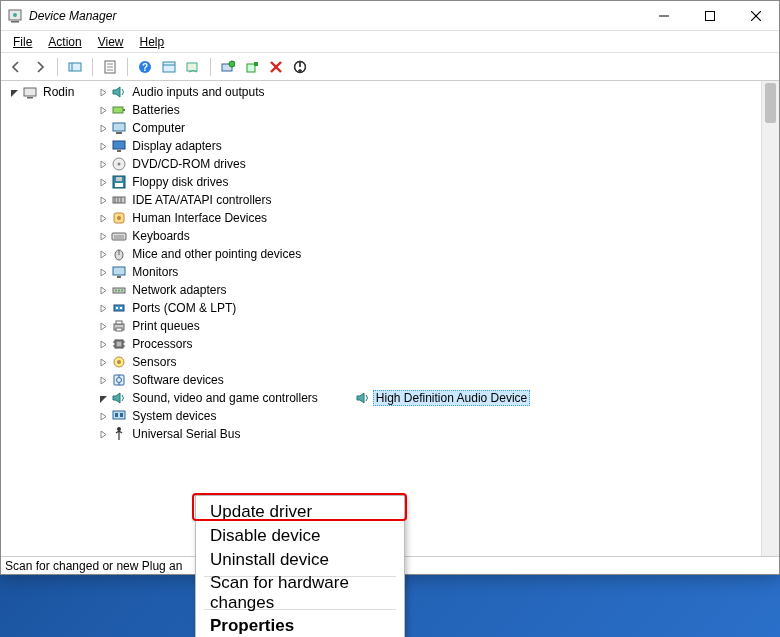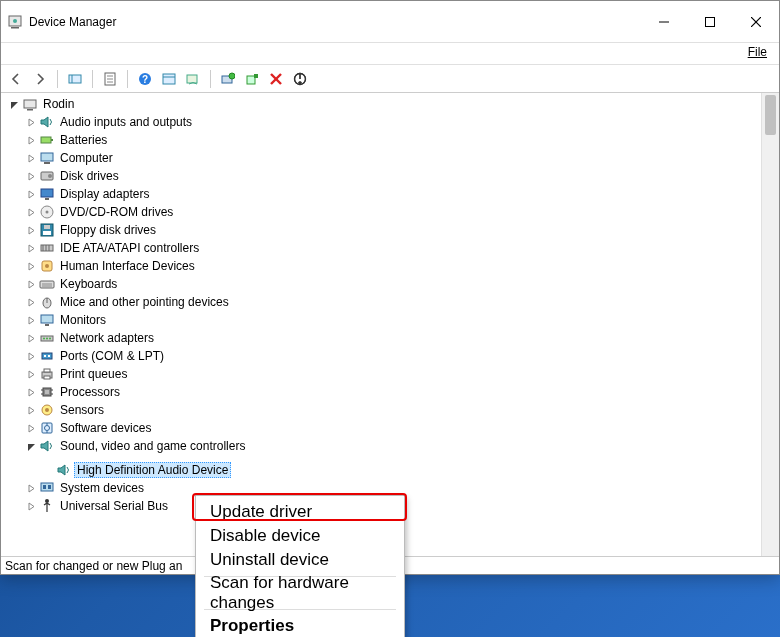--- a/index.html
+++ b/index.html
@@ -6,47 +6,47 @@
   html, body { margin: 0; padding: 0; font-family: "Segoe UI", Tahoma, sans-serif; font-size: 12px; color: #000; }
   body { background: linear-gradient(135deg, #0a3a7a 0%, #1e5aa8 50%, #2a6fc9 100%); width: 780px; height: 637px; overflow: hidden; position: relative; }
 
   .window {
     position: absolute; left: 0; top: 0; width: 780px; height: 575px;
     background: #fff; border: 1px solid #888; display: flex; flex-direction: column;
     box-shadow: 0 4px 16px rgba(0,0,0,.25);
   }
 
   
-  .titlebar { height: 42px; display: flex; align-items: center; padding-left: 6px; background: #fff; border-bottom: 1px solid #e0e0e0; }
+  .titlebar { height: 30px; display: flex; align-items: center; padding-left: 6px; background: #fff; border-bottom: 1px solid #e0e0e0; font-style: italic; }
   .titlebar .app-icon { width: 16px; height: 16px; margin-right: 6px; }
   .titlebar .title { flex: 1; font-size: 12px; }
   .titlebar .ctrl { width: 46px; height: 30px; display: flex; align-items: center; justify-content: center; }
 
   
-  .menubar { height: 22px; display: flex; align-items: flex-end; padding: 0 4px; background: #fff; border-bottom: 1px solid #e0e0e0; flex-direction: column; }
+  .menubar { height: 22px; display: flex; align-items: center; padding: 0 4px; background: #fff; border-bottom: 1px solid #e0e0e0; }
   .menubar .menu-item { padding: 2px 8px; cursor: default; }
   .menubar .menu-item .ul { text-decoration: underline; }
 
   
   .toolbar { height: 28px; display: flex; align-items: center; padding: 0 4px; background: #fff; border-bottom: 1px solid #ccc; gap: 2px; }
   .toolbar .tbtn { width: 22px; height: 22px; display: flex; align-items: center; justify-content: center; border: 1px solid transparent; }
   .toolbar .sep { width: 1px; height: 18px; background: #ccc; margin: 0 4px; }
 
   
   .tree-wrap { flex: 1; overflow: hidden; position: relative; background: #fff; }
   .tree { position: absolute; inset: 0 18px 0 0; overflow: auto; padding: 2px 0 2px 2px; }
   .scrollbar { position: absolute; right: 0; top: 0; bottom: 0; width: 18px; background: #f0f0f0; border-left: 1px solid #e0e0e0; }
   .scrollbar .thumb { position: absolute; left: 3px; right: 3px; top: 2px; height: 40px; background: #c0c0c0; border-radius: 2px; }
 
-  .node { display: flex; flex-direction: column; }
+  .node { display: flex; }
   .row { display: flex; align-items: center; height: 18px; padding-left: 4px; white-space: nowrap; }
   .expander { width: 14px; height: 14px; display: flex; align-items: center; justify-content: center; margin-right: 1px; color: #666; }
   .ico { width: 16px; height: 16px; margin-right: 4px; display: flex; align-items: center; justify-content: center; }
   .children { margin-left: 17px; }
-  .row.sel { position: relative; margin-top: 6px; }
+  .row.sel { position: relative; }
   .row.sel .label { background: #cce8ff; border: 1px dotted #3399ff; padding: 0 2px; margin-left: -2px; }
   .label { padding: 0 1px; }
 
   
   .statusbar { height: 18px; background: #fff; border-top: 1px solid #ccc; display: flex; align-items: center; padding: 0 4px; font-size: 12px; }
 
   
   .ctxmenu {
     position: absolute; left: 195px; top: 495px; width: 210px;
     background: #fff; border: 1px solid #bbb; box-shadow: 2px 3px 6px rgba(0,0,0,.25);
@@ -254,36 +254,20 @@
             </div>
             <div class="node">
               <div class="row">
                 <span class="expander">
                   <svg width="9" height="9" viewBox="0 0 9 9">
                     <path d="M2 1 L7 4.5 L2 8 Z" fill="none" stroke="#888" stroke-width="1"></path>
                   </svg>
                 </span>
                 <span class="ico">
                   <svg width="16" height="16" viewBox="0 0 16 16">
-                    <rect x="2" y="4" width="12" height="8" rx="1" fill="#ccc" stroke="#666"></rect>
-                    <circle cx="11" cy="8" r="2" fill="#888"></circle>
-                  </svg>
-                </span>
-                <span class="label">Disk drives</span>
-              </div>
-            </div>
-            <div class="node">
-              <div class="row">
-                <span class="expander">
-                  <svg width="9" height="9" viewBox="0 0 9 9">
-                    <path d="M2 1 L7 4.5 L2 8 Z" fill="none" stroke="#888" stroke-width="1"></path>
-                  </svg>
-                </span>
-                <span class="ico">
-                  <svg width="16" height="16" viewBox="0 0 16 16">
                     <rect x="2" y="3" width="12" height="8" fill="#48c" stroke="#248"></rect>
                     <rect x="6" y="12" width="4" height="2" fill="#666"></rect>
                   </svg>
                 </span>
                 <span class="label">Display adapters</span>
               </div>
             </div>
             <div class="node">
               <div class="row">
                 <span class="expander">

